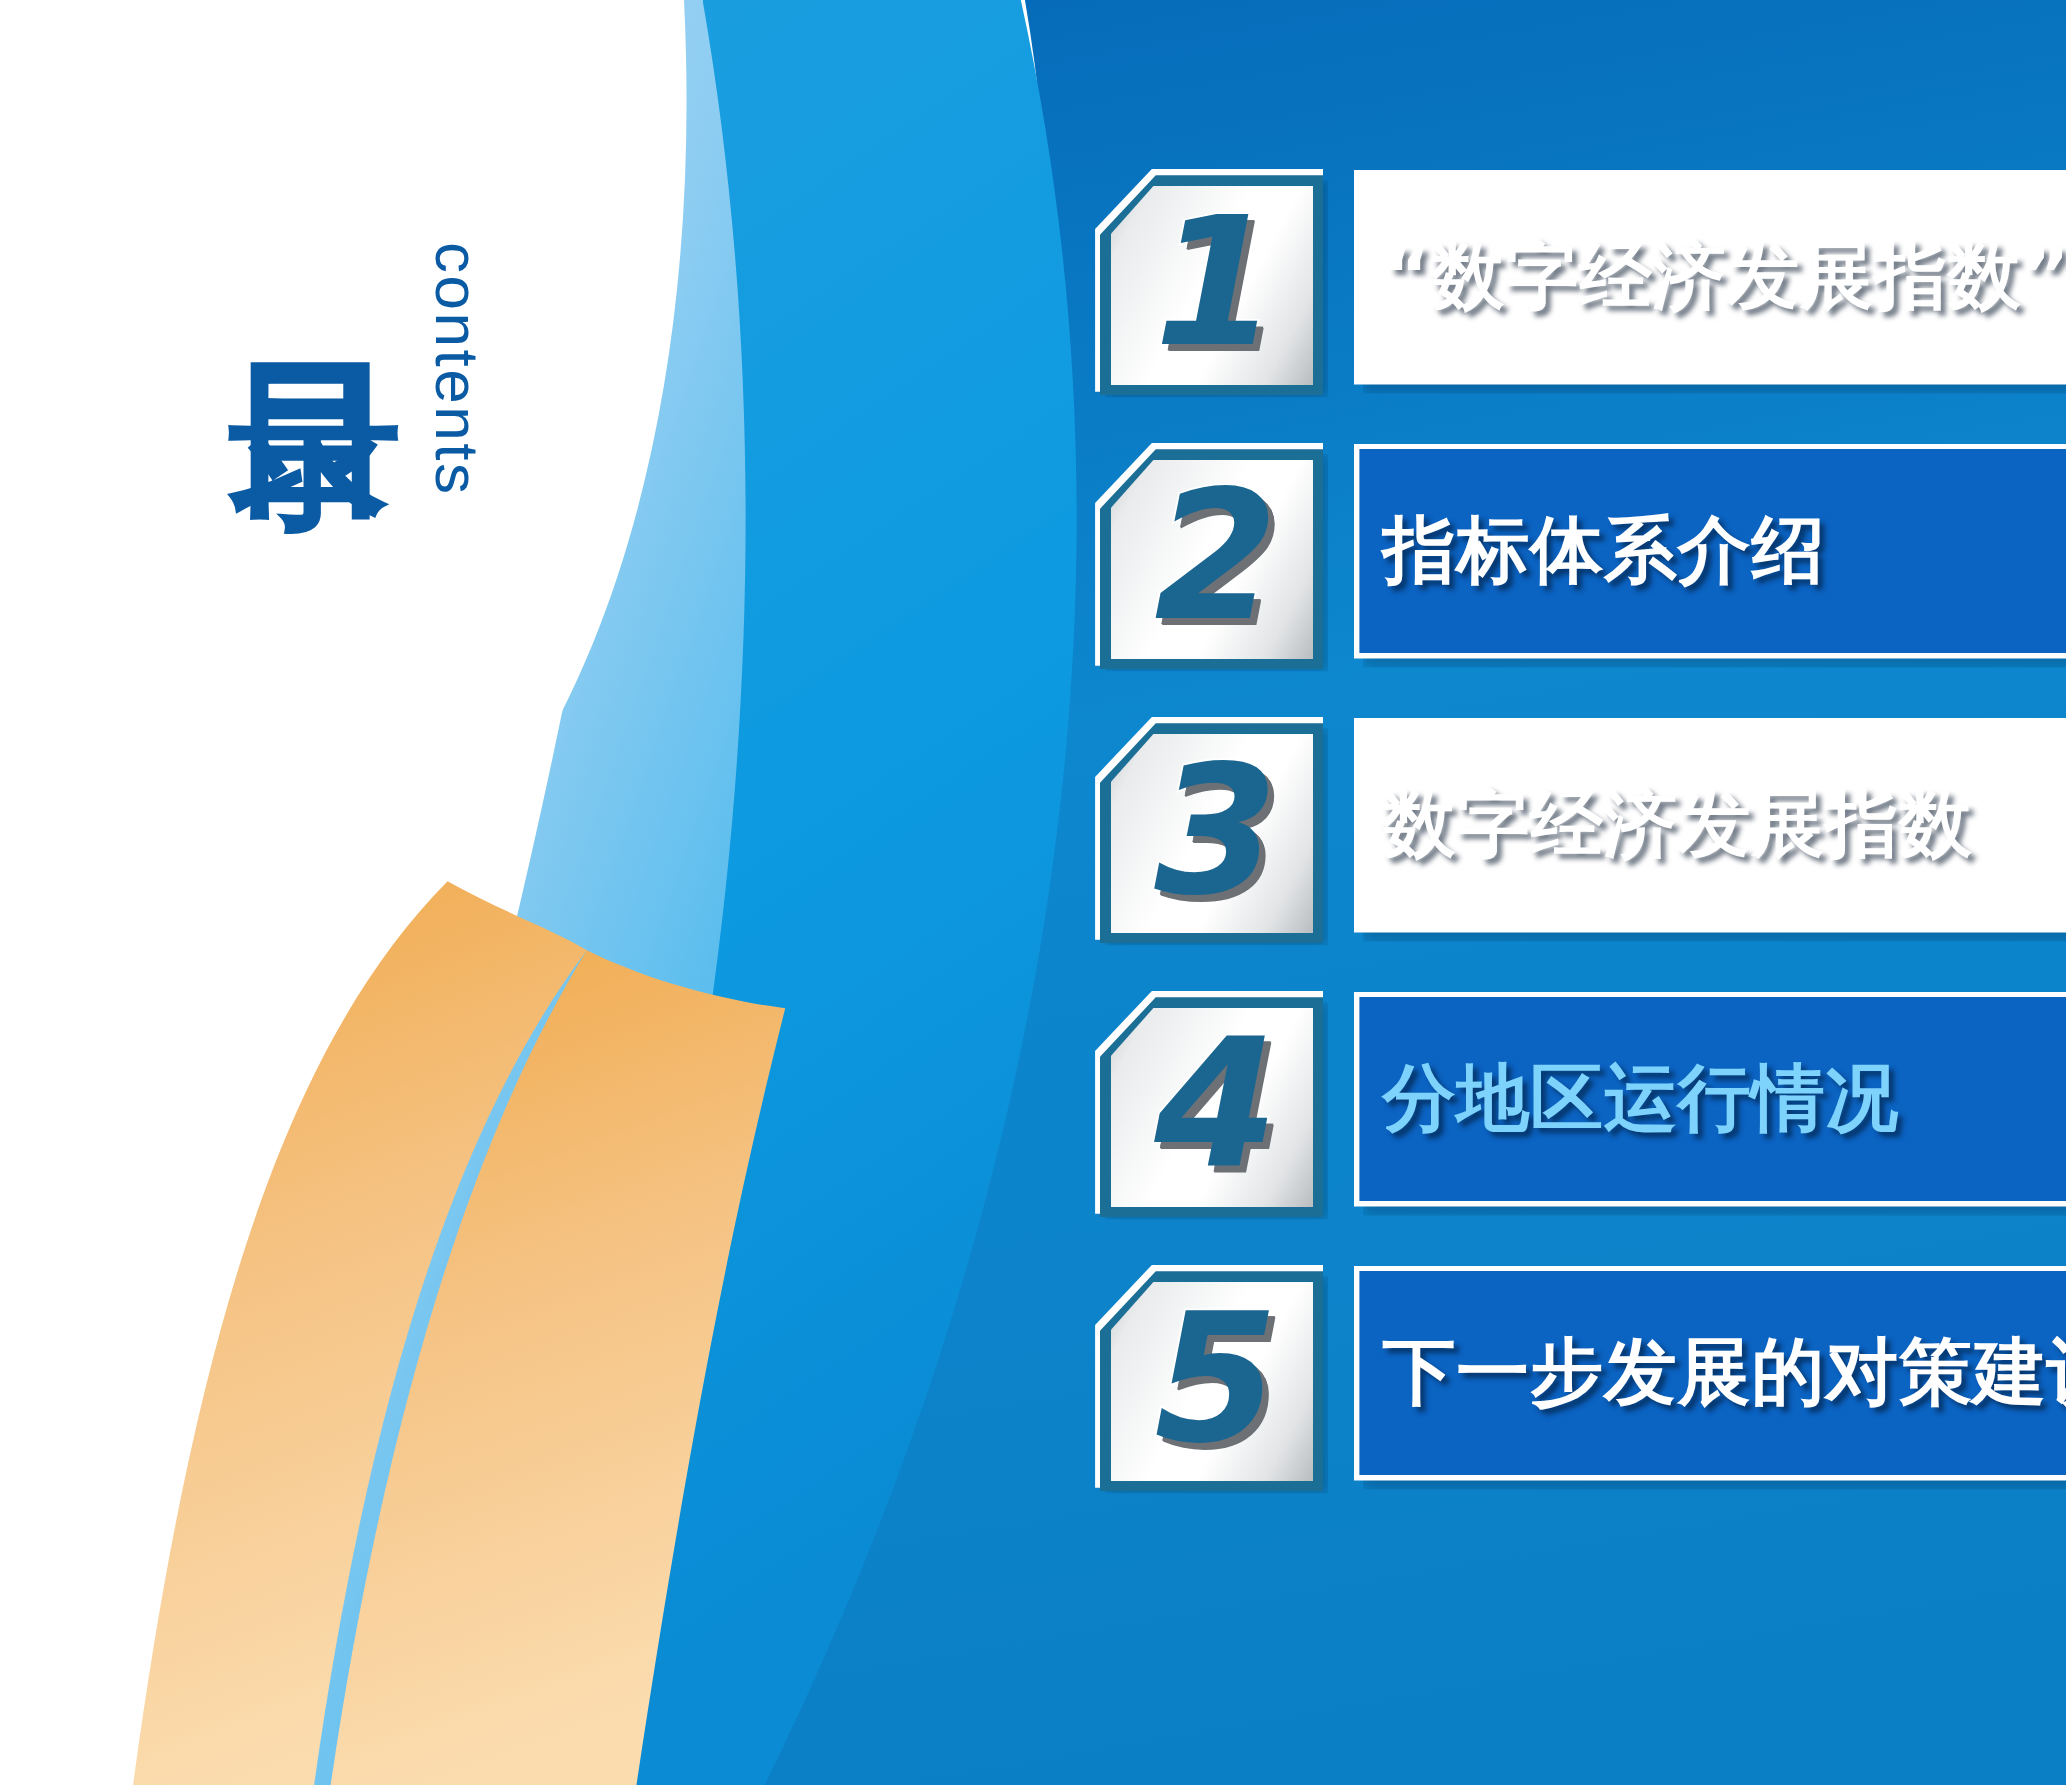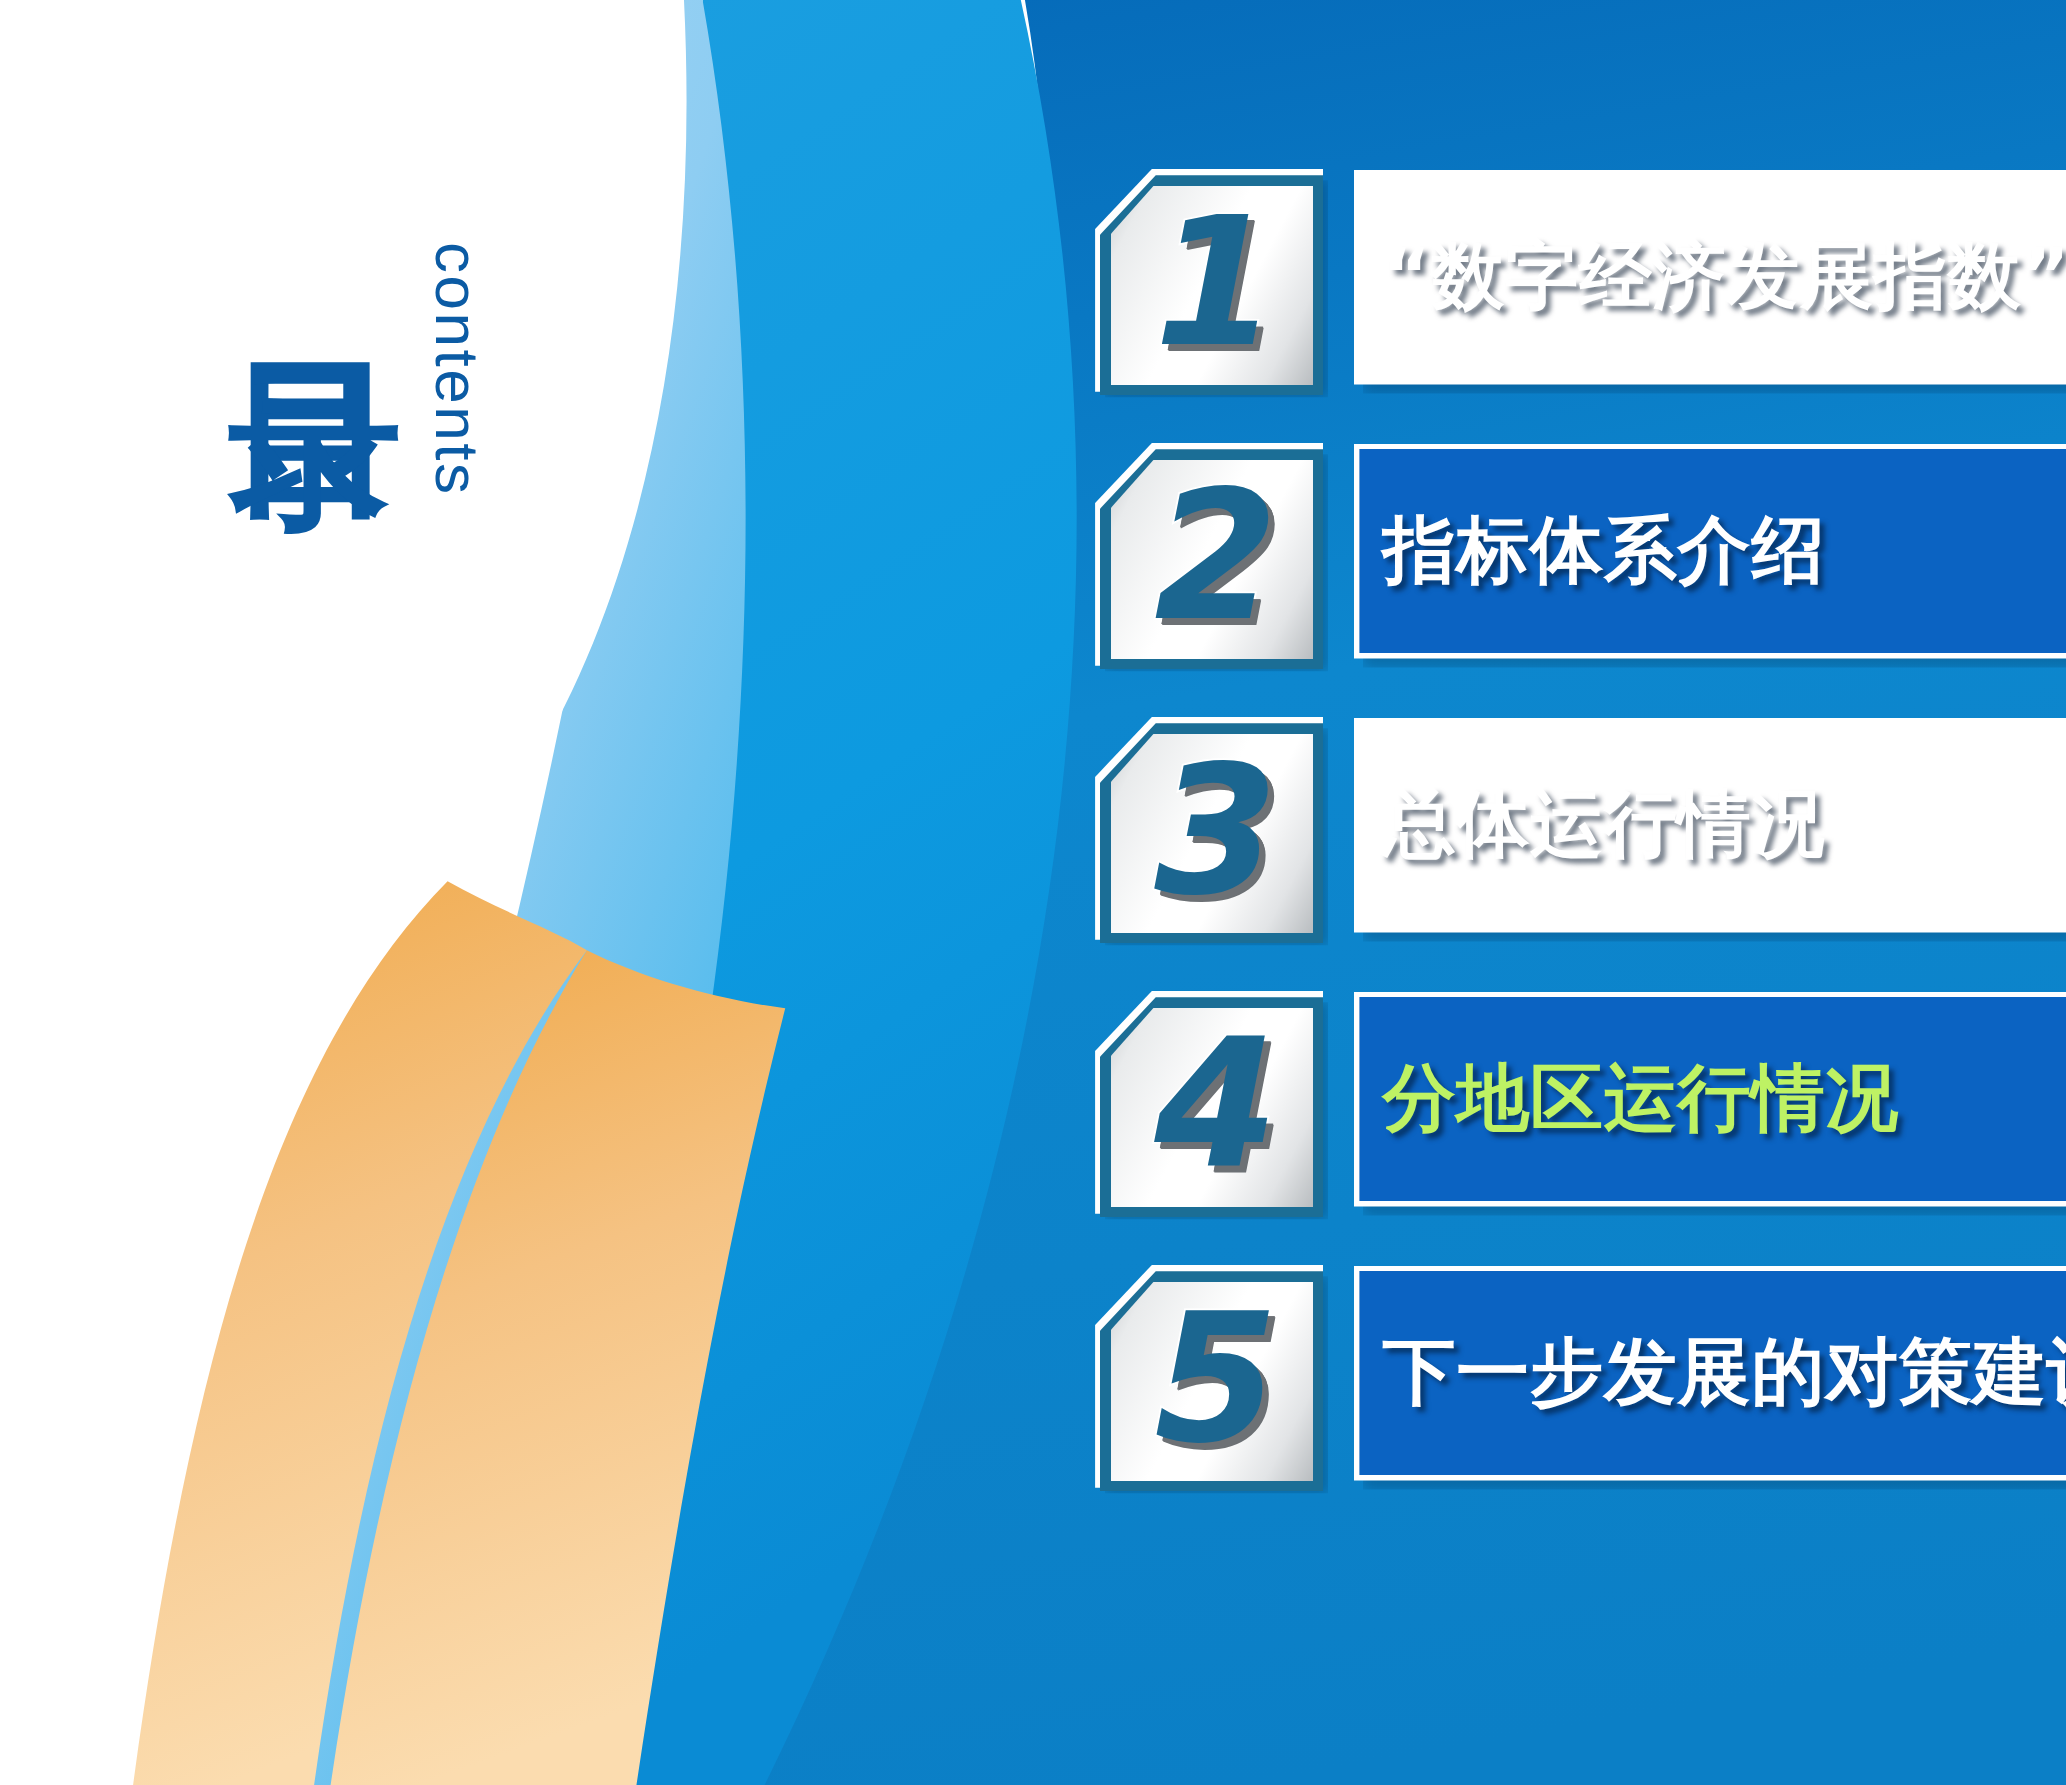--- a/index.html
+++ b/index.html
@@ -194,21 +194,21 @@
   .label-text {
     font-family: "DejaVu Sans", "Liberation Sans", sans-serif;
     font-size: 73px;
     font-weight: 700;
     color: #ffffff;
     white-space: nowrap;
     margin-left: 23px;
     letter-spacing: 0.8px;
     text-shadow: 5px 5px 5px rgba(0,18,40,0.55);
   }
-  .label-text.accent { color: #bef264; }
+  .label-text.accent { color: #7dd3fc; }
 </style>
 </head>
 <body>
 
 <div id="slide">
 
   <svg class="bg-layer" viewBox="0 0 7680 4320" preserveAspectRatio="none">
     <defs>
       <linearGradient id="gBlueField" x1="0" y1="0" x2="0.25" y2="1">
         <stop offset="0%" stop-color="#0569B8"></stop>
@@ -318,21 +318,21 @@
         <div class="badge-outer"></div>
         <div class="badge-teal"></div>
         <div class="badge-face">
           <span class="badge-num">3</span>
         </div>
       </div>
       <div class="label-wrap">
         <div class="panel-shadow"></div>
         <div class="panel"></div>
         <div class="panel-inner outline">
-          <span class="label-text">总体运行情况</span>
+          <span class="label-text">数字经济发展指数</span>
         </div>
       </div>
     </div>
 
     <div class="menu-row">
       <div class="badge-wrap">
         <div class="badge-shadow"></div>
         <div class="badge-outer"></div>
         <div class="badge-teal"></div>
         <div class="badge-face">

